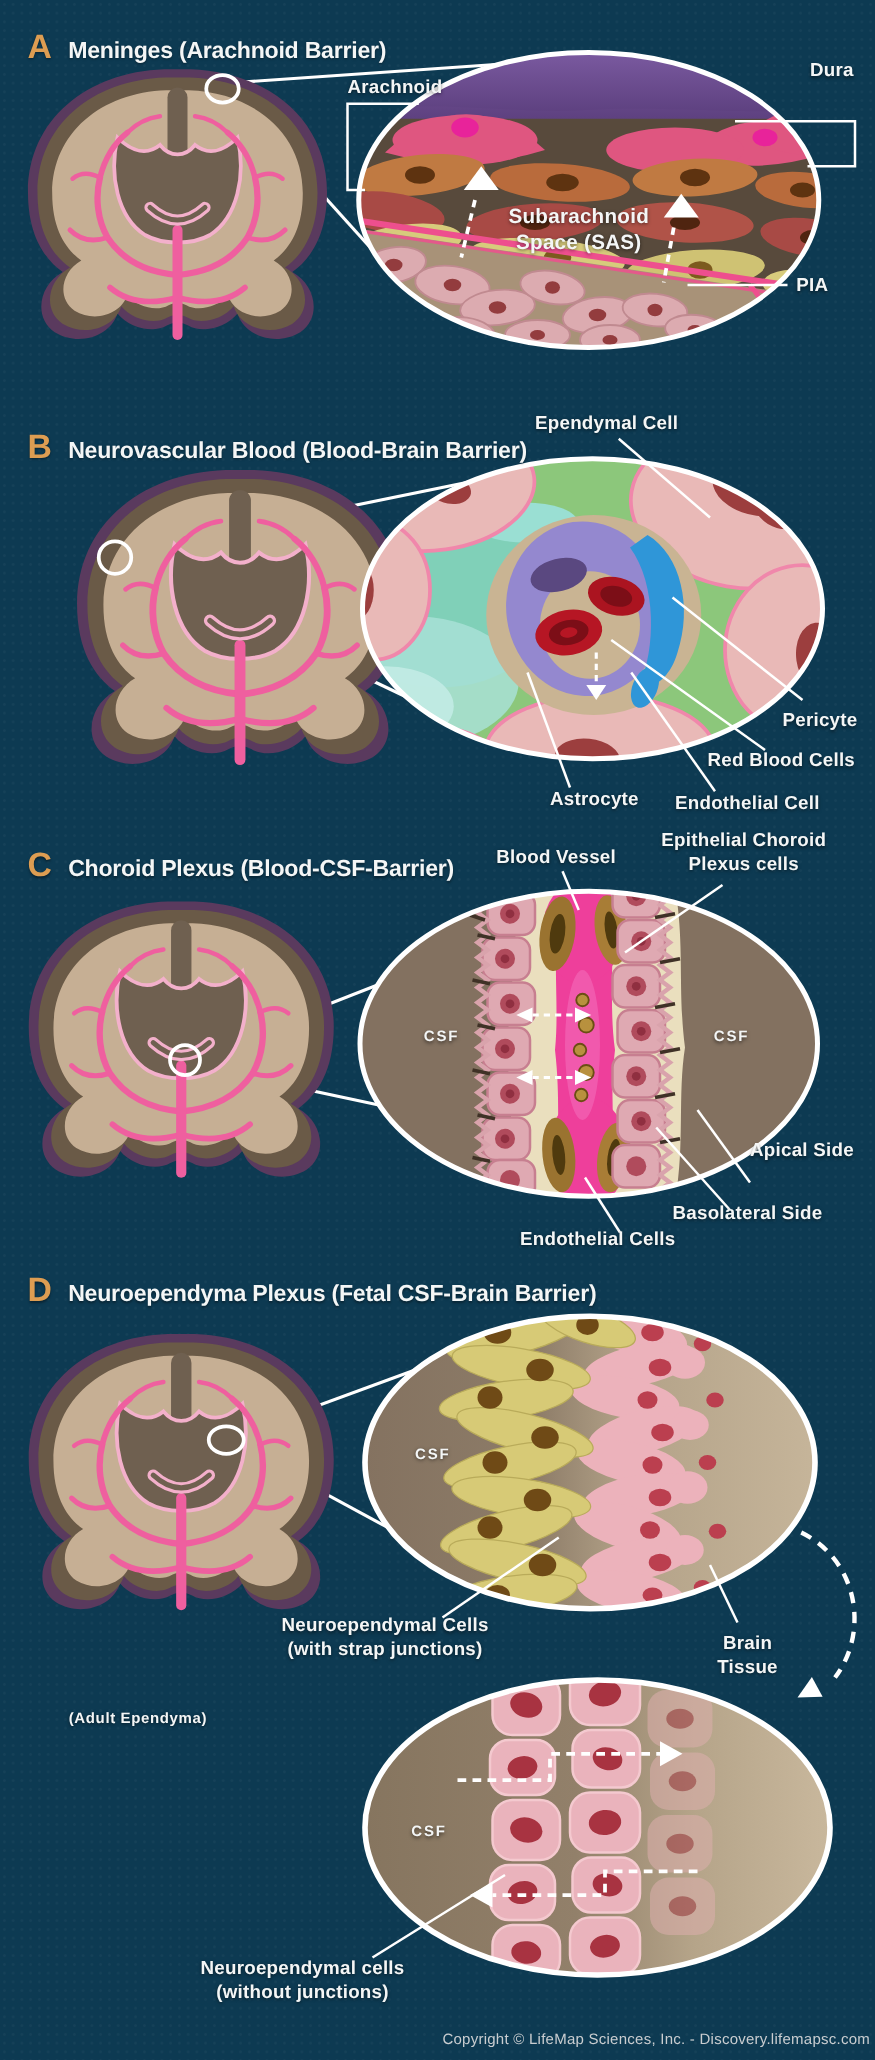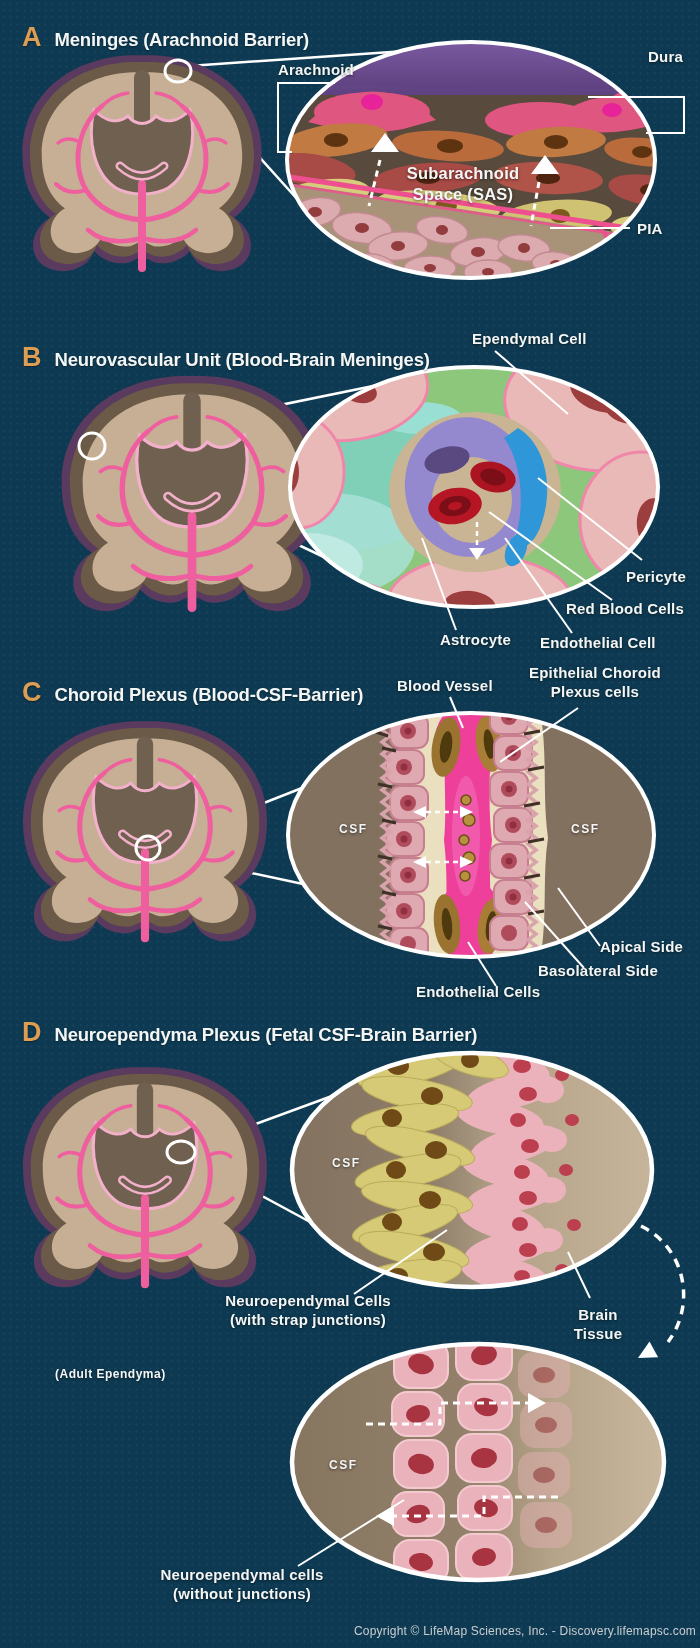--- a/index.html
+++ b/index.html
@@ -527,53 +527,53 @@
     <line x1="298" y1="1566" x2="404" y2="1500" stroke="#ffffff" stroke-width="2"></line>
   </g>
 </svg>
 
 <div class="hdr" style="left:22px;top:24px;">
   <span class="ltr">A</span>
   <span class="ttl">Meninges (Arachnoid Barrier)</span>
 </div>
 <div class="hdr" style="left:22px;top:344px;">
   <span class="ltr">B</span>
-  <span class="ttl">Neurovascular Unit (Blood-Brain Meninges)</span>
+  <span class="ttl">Neurovascular Blood (Blood-Brain Barrier)</span>
 </div>
 <div class="hdr" style="left:22px;top:679px;">
   <span class="ltr">C</span>
   <span class="ttl">Choroid Plexus (Blood-CSF-Barrier)</span>
 </div>
 <div class="hdr" style="left:22px;top:1019px;">
   <span class="ltr">D</span>
   <span class="ttl">Neuroependyma Plexus (Fetal CSF-Brain Barrier)</span>
 </div>
 
 <div class="lbl" style="left:278px;top:61px;">Arachnoid</div>
 <div class="lbl" style="left:648px;top:48px;">Dura</div>
 <div class="lbl sas" style="left:383px;top:163px;width:160px;">
   <span>Subarachnoid</span><br>
   <span>Space (SAS)</span>
 </div>
 <div class="lbl" style="left:637px;top:220px;">PIA</div>
 
-<div class="lbl" style="left:428px;top:330px;margin-left:44px;">Ependymal Cell</div>
+<div class="lbl" style="left:428px;top:330px;">Ependymal Cell</div>
 <div class="lbl" style="left:626px;top:568px;">Pericyte</div>
 <div class="lbl" style="left:566px;top:600px;">Red Blood Cells</div>
 <div class="lbl" style="left:440px;top:631px;">Astrocyte</div>
 <div class="lbl" style="left:540px;top:634px;">Endothelial Cell</div>
 
 <div class="lbl" style="left:397px;top:677px;">Blood Vessel</div>
 <div class="lbl center" style="left:520px;top:664px;width:150px;">
   <span>Epithelial Choroid</span><br>
   <span>Plexus cells</span>
 </div>
 <div class="lbl big" style="left:339px;top:822px;">CSF</div>
 <div class="lbl big" style="left:571px;top:822px;">CSF</div>
-<div class="lbl" style="left:600px;top:938px;text-align:right;">Apical Side</div>
+<div class="lbl" style="left:600px;top:912px;text-align:right;">Apical Side</div>
 <div class="lbl" style="left:538px;top:962px;">Basolateral Side</div>
 <div class="lbl" style="left:416px;top:983px;">Endothelial Cells</div>
 
 <div class="lbl big" style="left:332px;top:1156px;">CSF</div>
 <div class="lbl center" style="left:208px;top:1292px;width:200px;">
   <span>Neuroependymal Cells</span><br>
   <span>(with strap junctions)</span>
 </div>
 <div class="lbl center" style="left:556px;top:1306px;width:84px;">
   <span>Brain</span><br>

